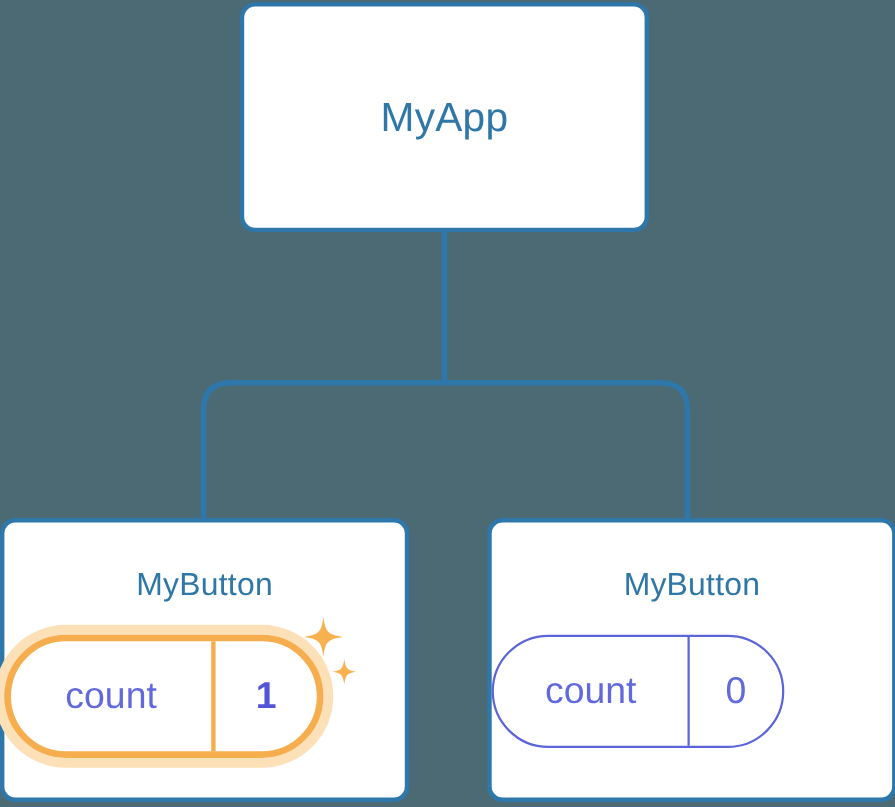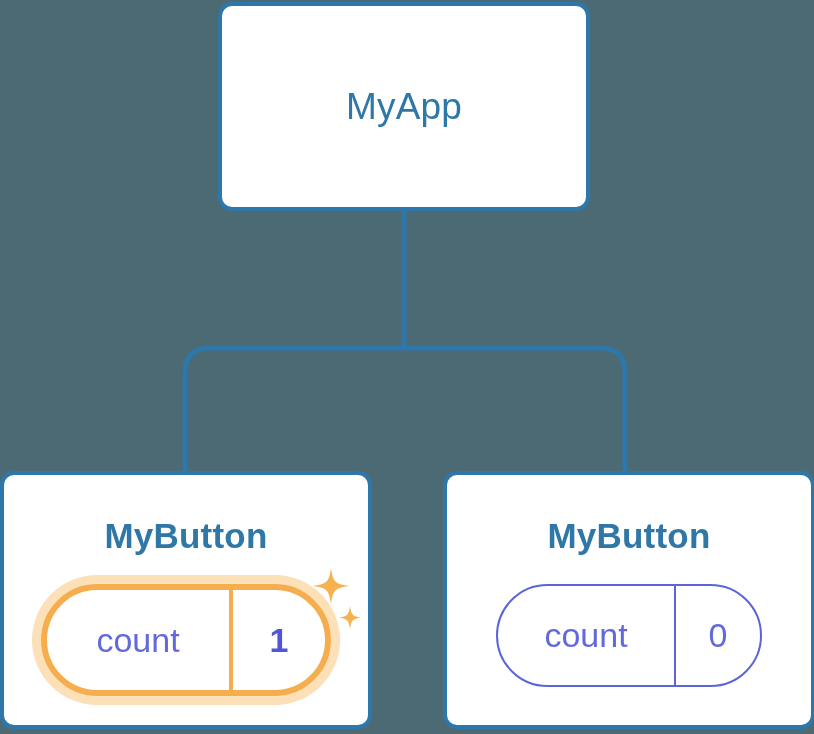--- a/index.html
+++ b/index.html
@@ -62,28 +62,26 @@
   .node-title {
     color: #2e77a6;
     font-size: 37px;
     font-weight: 400;
     letter-spacing: 0.2px;
     text-align: center;
     white-space: nowrap;
   }
   .child-title {
     margin-top: 41px;
-    font-size: 35px;
-    font-weight: bold;
+    font-size: 29px;
   }
 
   
   .pill-wrap {
     display: flex;
-    justify-content: center;
     margin-top: 28px;
   }
   .pill {
     position: relative;
     display: flex;
     align-items: stretch;
     box-sizing: border-box;
     border-radius: 999px;
     height: 103px;
   }

